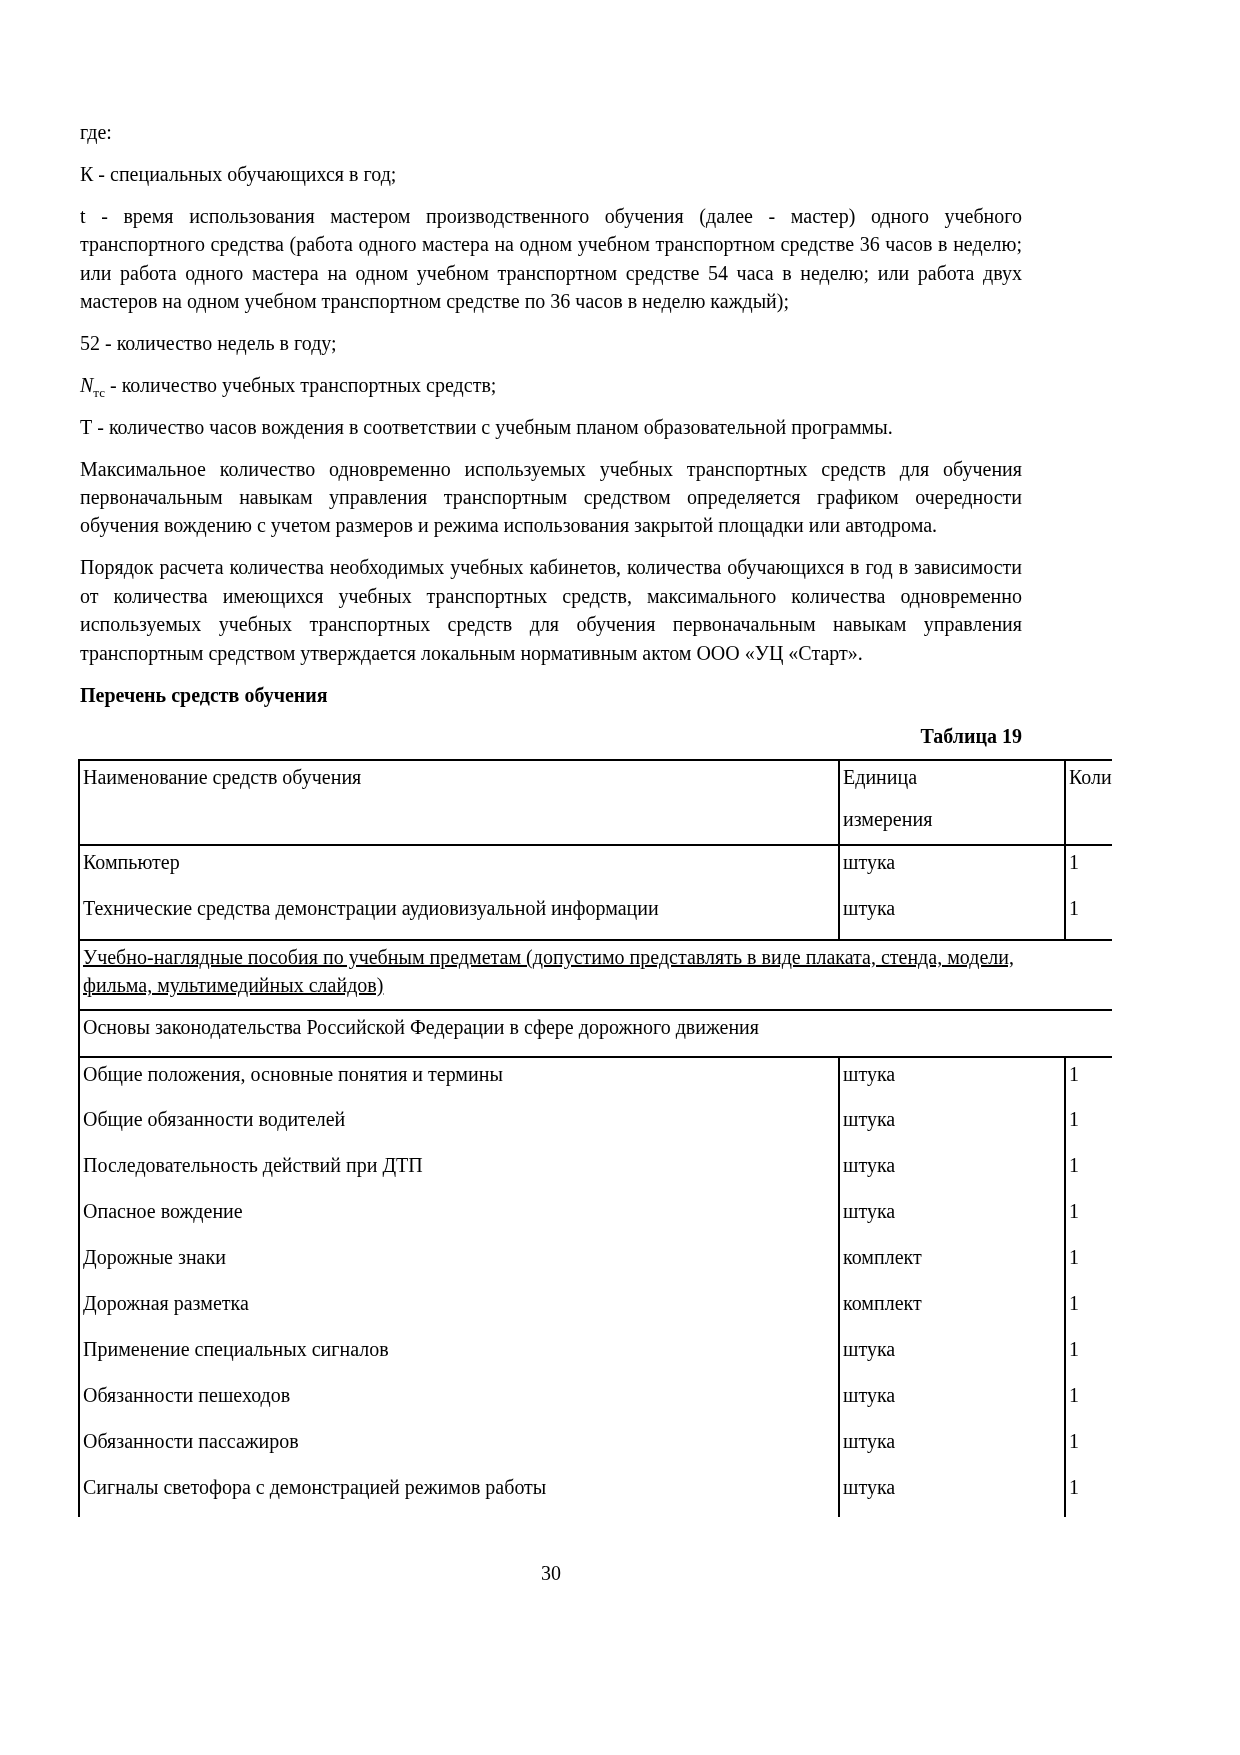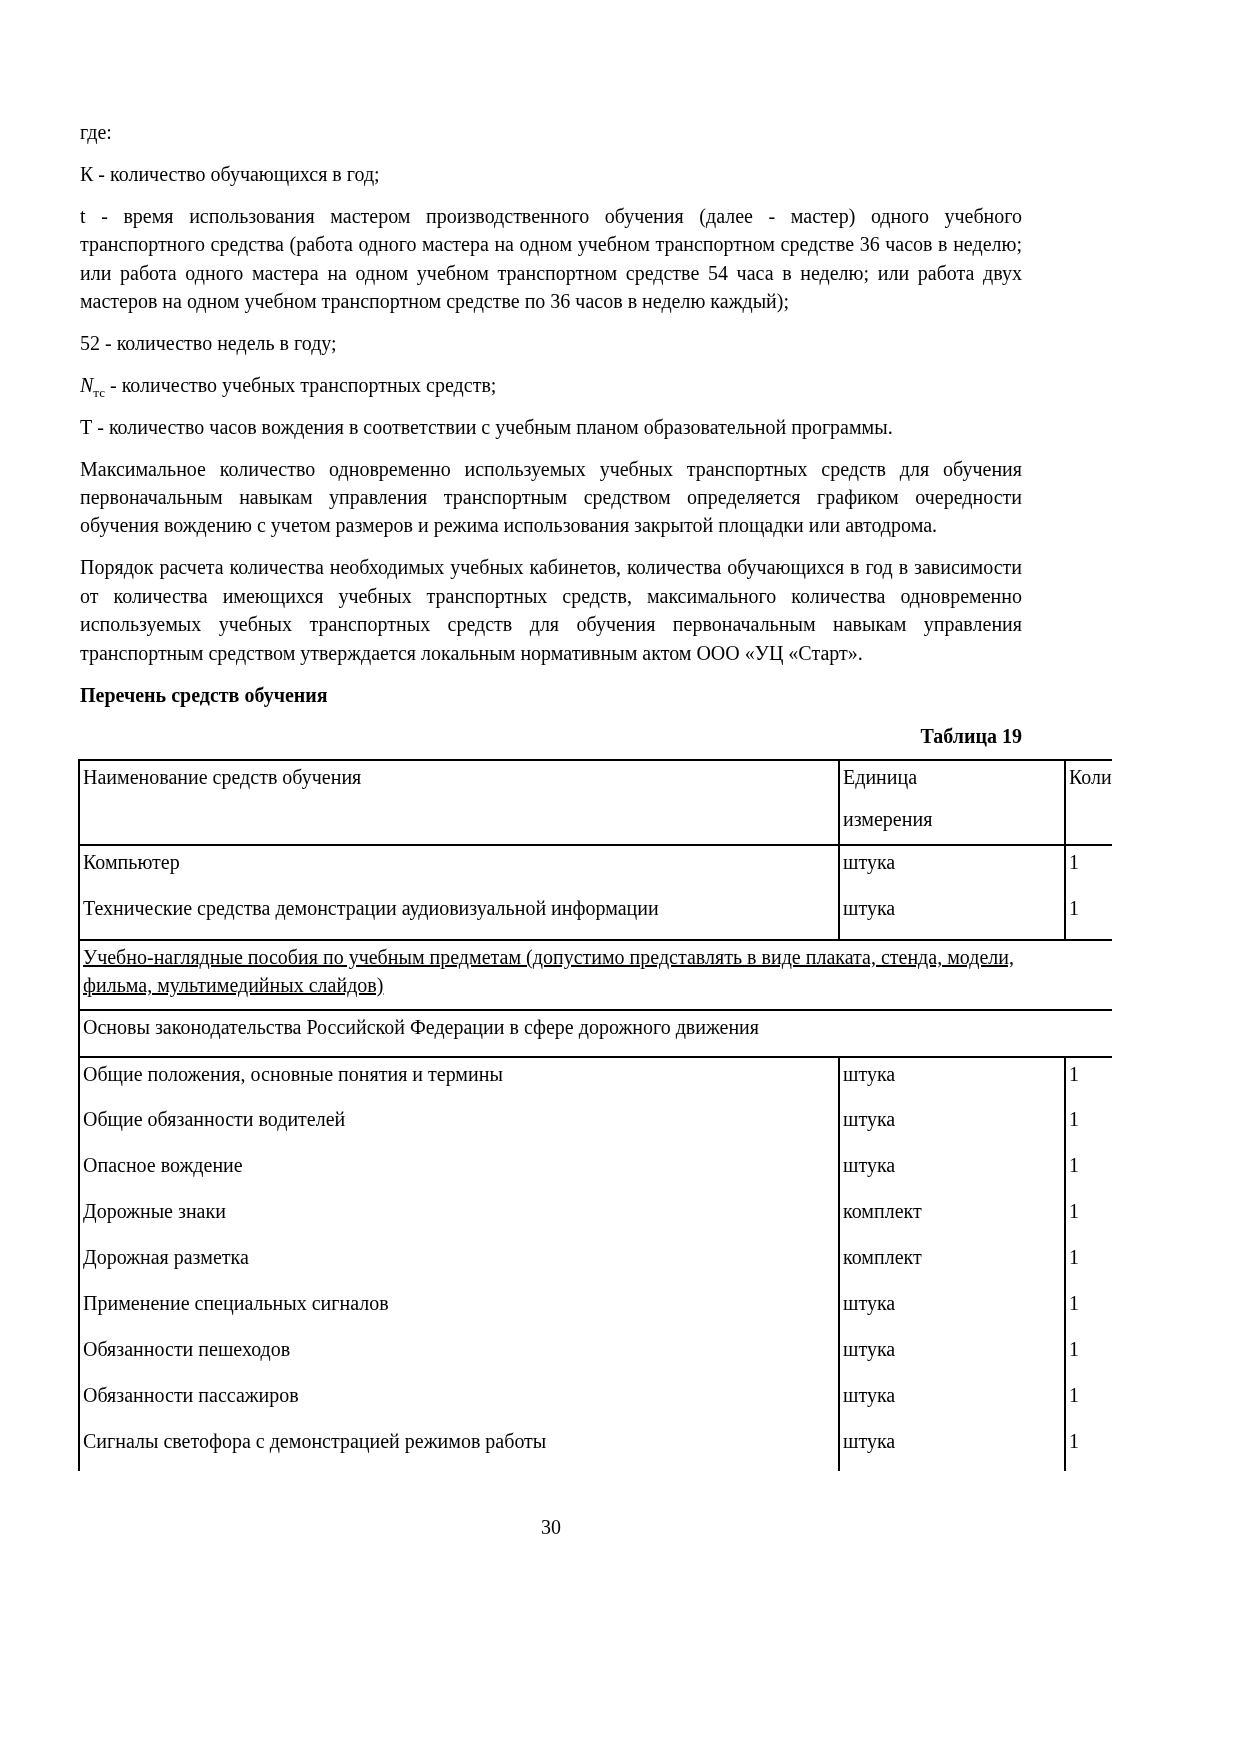--- a/index.html
+++ b/index.html
@@ -78,21 +78,21 @@
     line-height: 28.4px;
   }
 </style>
 </head>
 <body>
 
 <div class="page">
 
   <p class="doc-p">где:</p>
 
-  <p class="doc-p">К - количество обучающихся в год;</p>
+  <p class="doc-p">К - специальных обучающихся в год;</p>
 
   <p class="doc-p just">t - время использования мастером производственного обучения (далее - мастер) одного учебного транспортного средства (работа одного мастера на одном учебном транспортном средстве 36 часов в неделю; или работа одного мастера на одном учебном транспортном средстве 54 часа в неделю; или работа двух мастеров на одном учебном транспортном средстве по 36 часов в неделю каждый);</p>
 
   <p class="doc-p">52 - количество недель в году;</p>
 
   <p class="doc-p"><span class="n-symbol">N</span><sub class="ts">тс</sub><span> - количество учебных транспортных средств;</span></p>
 
   <p class="doc-p">Т - количество часов вождения в соответствии с учебным планом образовательной программы.</p>
 
   <p class="doc-p just">Максимальное количество одновременно используемых учебных транспортных средств для обучения первоначальным навыкам управления транспортным средством определяется графиком очередности обучения вождению с учетом размеров и режима использования закрытой площадки или автодрома.</p>
@@ -146,20 +146,25 @@
       <td>Общие положения, основные понятия и термины</td>
       <td>штука</td>
       <td class="last">1</td>
     </tr>
     <tr class="item">
       <td>Общие обязанности водителей</td>
       <td>штука</td>
       <td class="last">1</td>
     </tr>
     <tr class="item">
+      <td>Последовательность действий при ДТП</td>
+      <td>штука</td>
+      <td class="last">1</td>
+    </tr>
+    <tr class="item">
       <td>Опасное вождение</td>
       <td>штука</td>
       <td class="last">1</td>
     </tr>
     <tr class="item">
       <td>Дорожные знаки</td>
       <td>комплект</td>
       <td class="last">1</td>
     </tr>
     <tr class="item">

